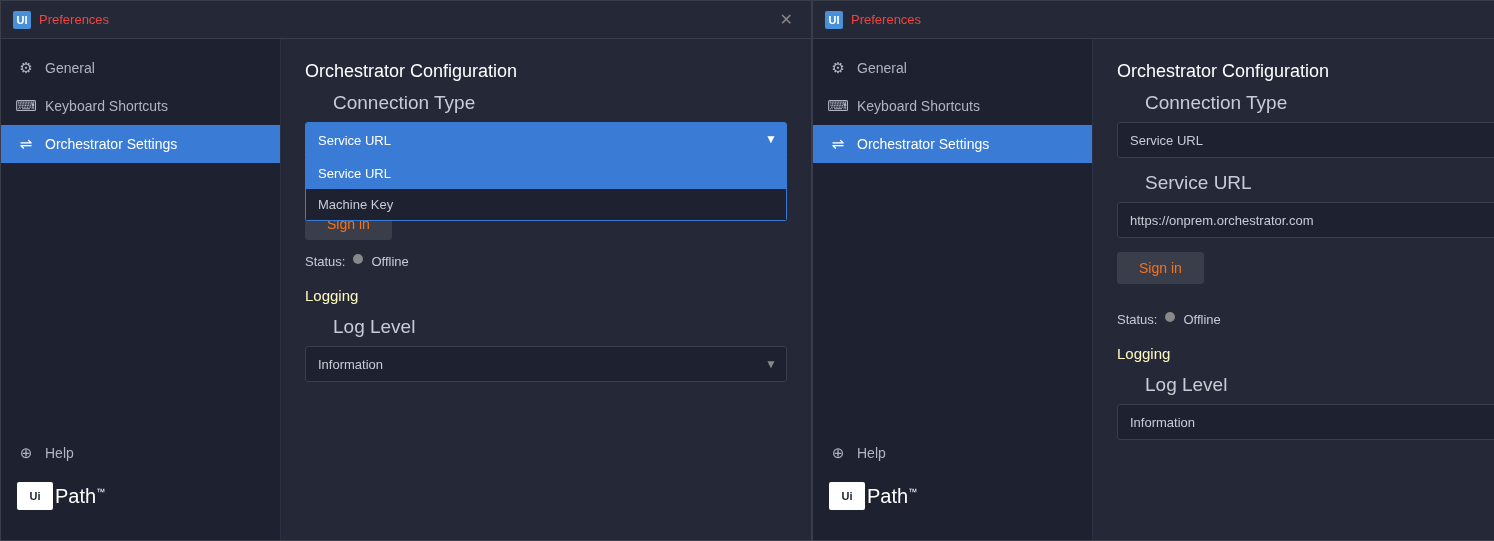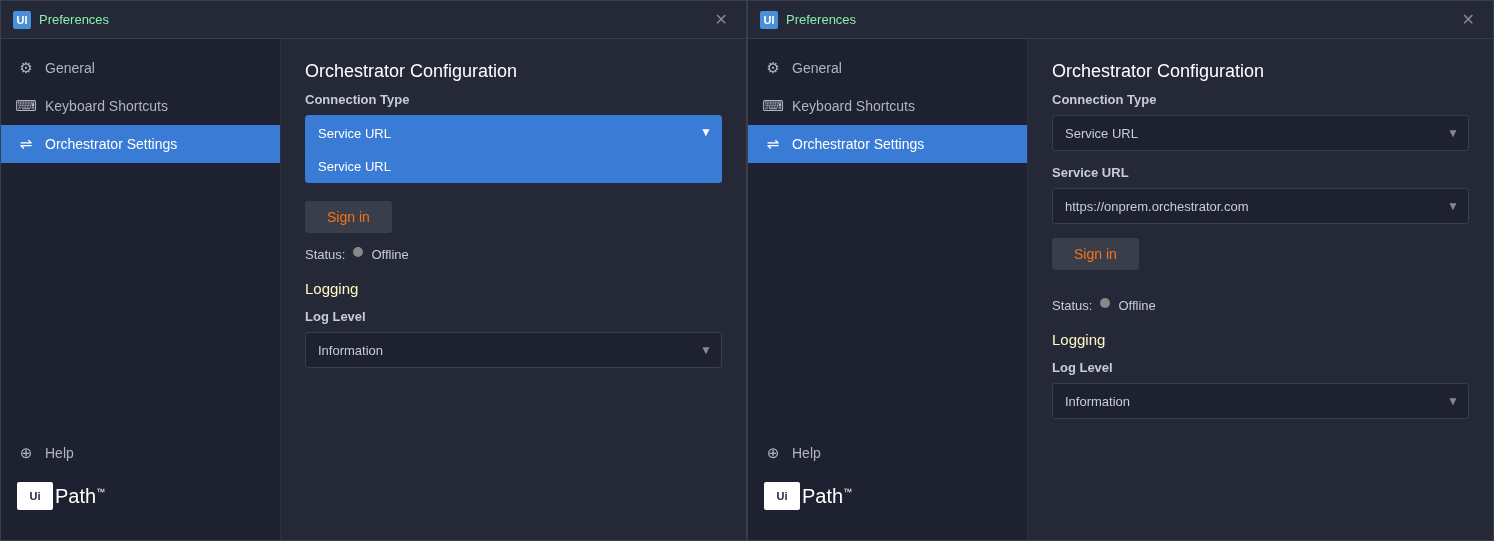--- a/index.html
+++ b/index.html
@@ -10,21 +10,21 @@
       font-family: 'Segoe UI', Arial, sans-serif;
       width: 1494px;
       height: 541px;
       overflow: hidden;
     }
 
     
     .window {
       display: flex;
       flex-direction: column;
-      width: 747px;
+      width: 812px;
       height: 541px;
       background: #1e2130;
       border: 1px solid #3a3d4a;
       flex-shrink: 0;
     }
 
     .window-titlebar {
       display: flex;
       align-items: center;
       justify-content: space-between;
@@ -47,21 +47,21 @@
       border-radius: 2px;
       display: flex;
       align-items: center;
       justify-content: center;
       font-size: 11px;
       color: white;
       font-weight: bold;
     }
 
     .window-title-text {
-      color: #86efac;
+      color: #ef4444;
       font-size: 13px;
     }
 
     .window-close-btn {
       color: #888;
       font-size: 16px;
       cursor: pointer;
       background: none;
       border: none;
       padding: 2px 6px;
@@ -169,23 +169,24 @@
 
     .section-title {
       color: #ffffff;
       font-size: 18px;
       font-weight: 400;
       margin-bottom: 10px;
     }
 
     .field-label {
       color: #c8ccd6;
-      font-size: 13px;
-      font-weight: 700;
+      font-size: 19px;
+      font-weight: 400;
       margin-bottom: 8px;
+      margin-left: 28px;
     }
 
     .select-wrapper {
       position: relative;
       margin-bottom: 14px;
     }
 
     .select-field {
       width: 100%;
       background: #1e2130;
@@ -349,20 +350,23 @@
 
       <div class="dropdown-container" style="margin-bottom: 50px;">
         <div class="dropdown-trigger">
           <span>Service URL</span>
           <span class="dropdown-arrow">▼</span>
         </div>
         <div class="dropdown-list">
           <div class="dropdown-item selected">
             <span>Service URL</span>
           </div>
+          <div class="dropdown-item">
+            <span>Machine Key</span>
+          </div>
         </div>
       </div>
 
       <div style="margin-top: 8px;">
         <button class="sign-in-btn">Sign in</button>
       </div>
 
       <div class="status-row">
         <span>Status:</span>
         <span class="status-dot"></span>

